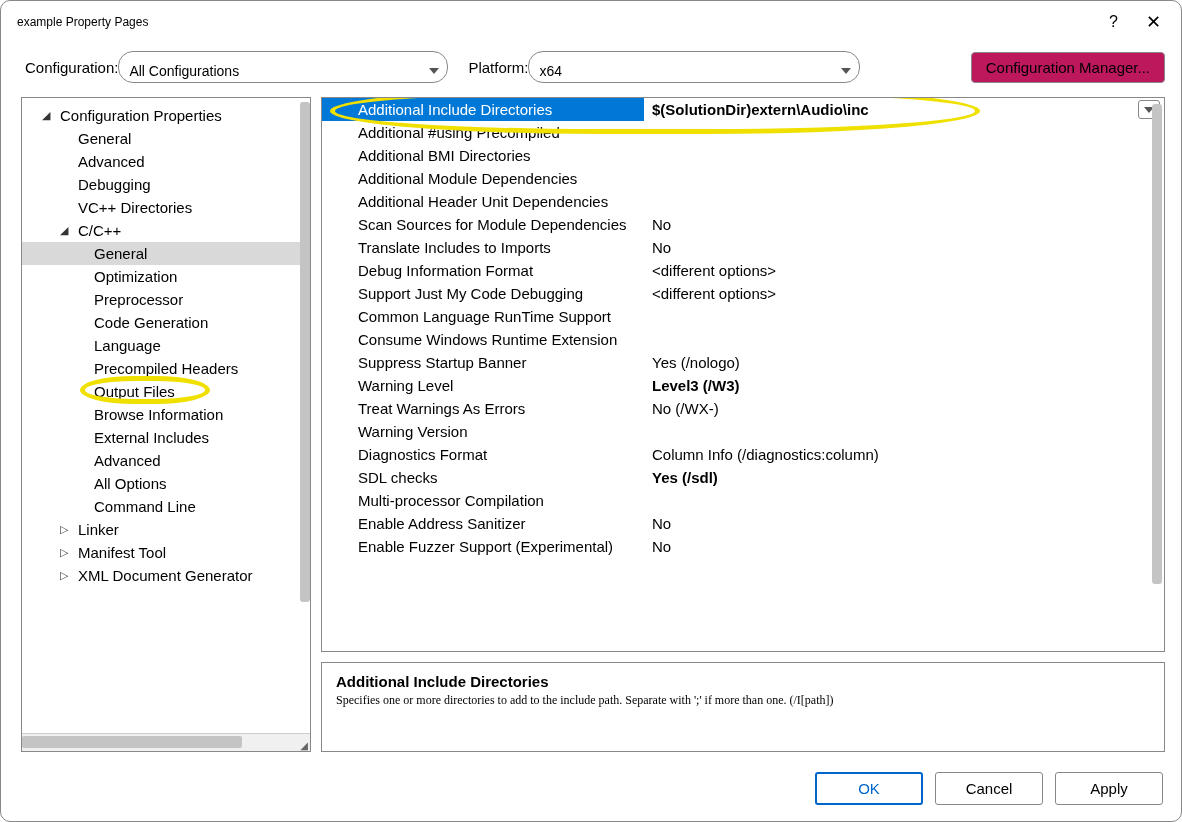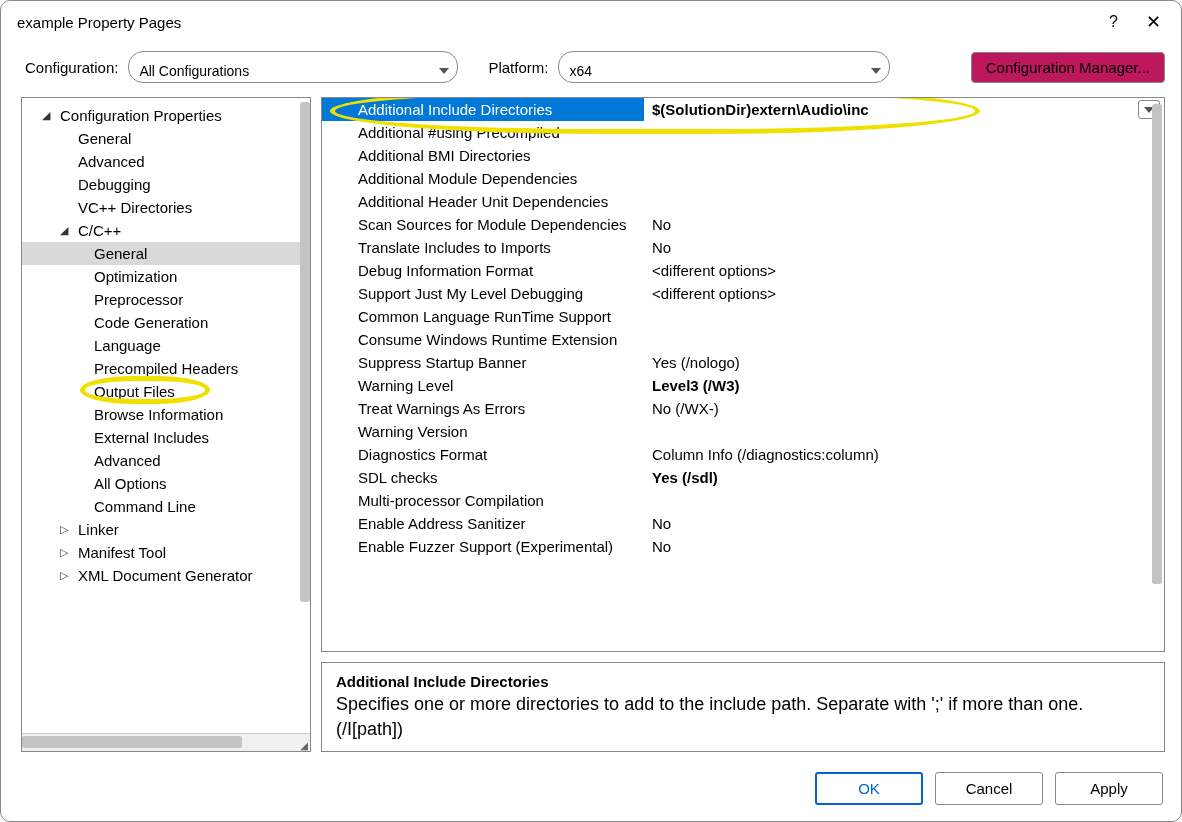--- a/index.html
+++ b/index.html
@@ -11,28 +11,28 @@
   display: flex; flex-direction: column;
   background: #fff;
   position: relative;
 }
 
 
 .titlebar {
   display: flex; align-items: center; justify-content: space-between;
   padding: 8px 12px 8px 16px;
 }
-.titlebar .title { font-size: 15px; }
+.titlebar .title { font-size: 12px; }
 .titlebar .controls { display: flex; align-items: center; gap: 20px; }
 .titlebar .help-icon { font-size: 16px; cursor: pointer; }
 .titlebar .close-icon { font-size: 18px; cursor: pointer; padding: 2px 8px; }
 
 
 .toprow {
-  display: flex; align-items: center; gap: 10px;
+  display: flex; align-items: center; 
   padding: 8px 16px 14px 24px;
 }
 .toprow label { font-size: 15px; }
 .toprow .combo {
   display: flex; align-items: center; justify-content: space-between;
   border: 1px solid #888; border-radius: 15px;
   height: 32px; padding: 8px 8px 0 10px;
   background: #fff; cursor: pointer;
 }
 .toprow .combo.config { width: 330px; }
@@ -128,21 +128,21 @@
 }
 .grid-vscroll {
   position: absolute; right: 2px; top: 6px; width: 10px; height: 480px;
   background: #c4c4c4; border-radius: 3px;
 }
 
 .desc-wrap {
   border: 1px solid #888; padding: 10px 14px; height: 90px;
 }
 .desc-title { font-weight: 700; font-size: 15px; margin-bottom: 2px; }
-.desc-body { font-size: 18px; line-height: 1.4; }
+.desc-body { font-size: 12px; line-height: 1.4; font-family: Liberation Serif, serif; }
 
 
 .buttons {
   display: flex; justify-content: flex-end; gap: 12px;
   padding: 10px 18px 16px;
 }
 .buttons .btn {
   border: 1px solid #888; border-radius: 3px;
   padding: 6px 0; width: 108px; text-align: center;
   background: #fff; cursor: pointer; font-size: 15px;
@@ -297,21 +297,21 @@
             </div>
             <div class="grid-row">
               <div class="cell-label">Translate Includes to Imports</div>
               <div class="cell-value">No</div>
             </div>
             <div class="grid-row">
               <div class="cell-label">Debug Information Format</div>
               <div class="cell-value">&lt;different options&gt;</div>
             </div>
             <div class="grid-row">
-              <div class="cell-label">Support Just My Level Debugging</div>
+              <div class="cell-label">Support Just My Code Debugging</div>
               <div class="cell-value">&lt;different options&gt;</div>
             </div>
             <div class="grid-row">
               <div class="cell-label">Common Language RunTime Support</div>
               <div class="cell-value"></div>
             </div>
             <div class="grid-row">
               <div class="cell-label">Consume Windows Runtime Extension</div>
               <div class="cell-value"></div>
             </div>

